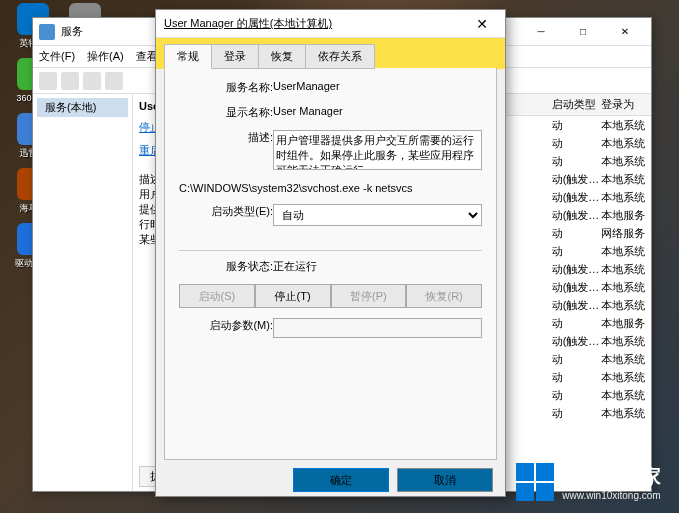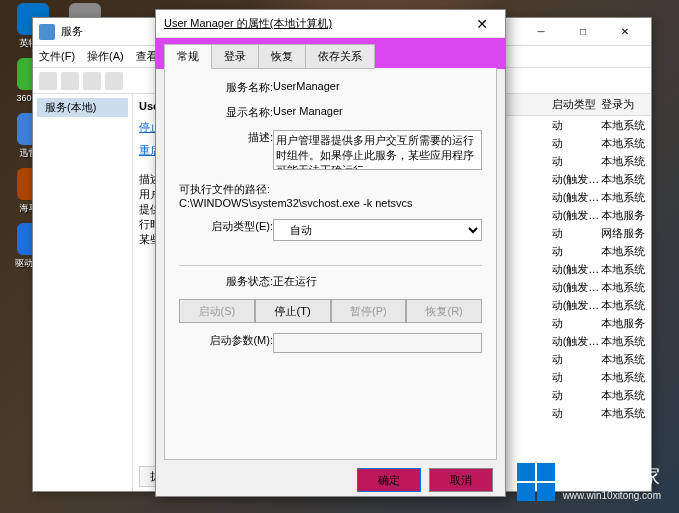--- a/index.html
+++ b/index.html
@@ -39,45 +39,45 @@
     .svc-rows { font-size: 11px; }
     .svc-row { display: flex; height: 18px; align-items: center; }
     .svc-tabs { position: absolute; bottom: 4px; left: 106px; font-size: 11px; display: flex; }
     .svc-tab { padding: 2px 10px; border: 1px solid #ccc; background: #f5f5f5; }
     
     
     .props-dialog { position: absolute; left: 155px; top: 9px; width: 351px; height: 488px; background: #f0f0f0; border: 1px solid #888; box-shadow: 3px 3px 12px rgba(0,0,0,0.4); }
     .props-titlebar { height: 28px; background: #fff; display: flex; align-items: center; padding: 0 8px; border-bottom: 1px solid #ddd; }
     .props-title { font-size: 11px; flex: 1; text-decoration: underline; }
     .props-close { width: 30px; height: 20px; display: flex; align-items: center; justify-content: center; font-size: 14px; cursor: pointer; }
-    .props-tabs { display: flex; padding: 6px 8px 0 8px; background: #d946ef; }
+    .props-tabs { display: flex; padding: 6px 8px 0 8px; background: #fde047; }
     .props-tab { padding: 4px 12px; font-size: 11px; border: 1px solid #bbb; background: #e8e8e8; margin-right: -1px; cursor: pointer; }
     .props-tab.active { background: #f9f9f9; border-bottom: 1px solid #f9f9f9; z-index: 1; position: relative; }
     .props-content { background: #f9f9f9; margin: 0 8px 8px 8px; border: 1px solid #bbb; border-top: none; padding: 12px 14px; height: 392px; margin-top: -1px; }
     .props-row { display: flex; margin-bottom: 10px; font-size: 11px; align-items: flex-start; }
     .props-label { width: 94px; flex-shrink: 0; text-align: right; }
     .props-value { flex: 1; }
     .props-textarea { width: 100%; height: 40px; font-size: 11px; border: 1px solid #aaa; padding: 2px; resize: none; font-family: inherit; background: #fff; }
-    .props-select { width: 100%; height: 22px; font-size: 11px; border: 1px solid #aaa; background: #fff; padding: 0 12px; }
+    .props-select { width: 100%; height: 22px; font-size: 11px; border: 1px solid #aaa; background: #fff; padding: 0 4px; }
     .props-input { width: 100%; height: 20px; font-size: 11px; border: 1px solid #aaa; padding: 0 4px; }
     .props-hr { border: none; border-top: 1px solid #ccc; margin: 8px 0; }
     .props-btnrow { display: flex; margin: 10px 0; }
     .props-btn { flex: 1; height: 24px; font-size: 11px; border: 1px solid #aaa; background: #e8e8e8; cursor: pointer; }
     .props-btn:disabled { color: #999; }
     .props-note { font-size: 11px; margin: 10px 0 18px 0; }
     .props-footer { display: flex; justify-content: flex-end; gap: 8px; padding: 0 12px; }
-    .props-footer-btn { width: 64px; height: 24px; font-size: 11px; border: 1px solid #888; background: #be185d; cursor: pointer; }
+    .props-footer-btn { width: 96px; height: 24px; font-size: 11px; border: 1px solid #888; background: #0369a1; cursor: pointer; }
     .props-footer-btn.primary { border: 1px solid #0078d7; }
     
     
     .watermark { position: absolute; right: 18px; bottom: 12px; display: flex; align-items: center; gap: 8px; }
     .wm-logo { width: 38px; height: 38px; display: grid; grid-template: 1fr 1fr / 1fr 1fr; gap: 2px; }
     .wm-logo div { background: #0078d7; }
     .wm-text { color: #fff; }
-    .wm-title { font-size: 20px; font-weight: 400; text-align: center; }
+    .wm-title { font-size: 20px; font-weight: 700; }
     .wm-url { font-size: 10px; opacity: 0.9; }
   </style>
 </head>
 <body>
 
 <div class="desktop">
   <div class="desktop-face"></div>
 </div>
 
 <div class="desktop-icons" id="dicons">
@@ -276,21 +276,20 @@
       <div class="props-label">显示名称:</div>
       <div class="props-value">User Manager</div>
     </div>
     <div class="props-row">
       <div class="props-label">描述:</div>
       <div class="props-value">
         <textarea class="props-textarea" readonly="" style="">用户管理器提供多用户交互所需要的运行时组件。如果停止此服务，某些应用程序可能无法正确运行。</textarea>
       </div>
     </div>
     <div class="props-row" style="display:block; margin-bottom:4px;">
-      <div>可执行文件的路径:</div>
       <div>C:\WINDOWS\system32\svchost.exe -k netsvcs</div>
     </div>
     <div class="props-row" style="margin-top:10px;">
       <div class="props-label">启动类型(E):</div>
       <div class="props-value">
         <select class="props-select">
           <option>自动</option>
         </select>
       </div>
     </div>

